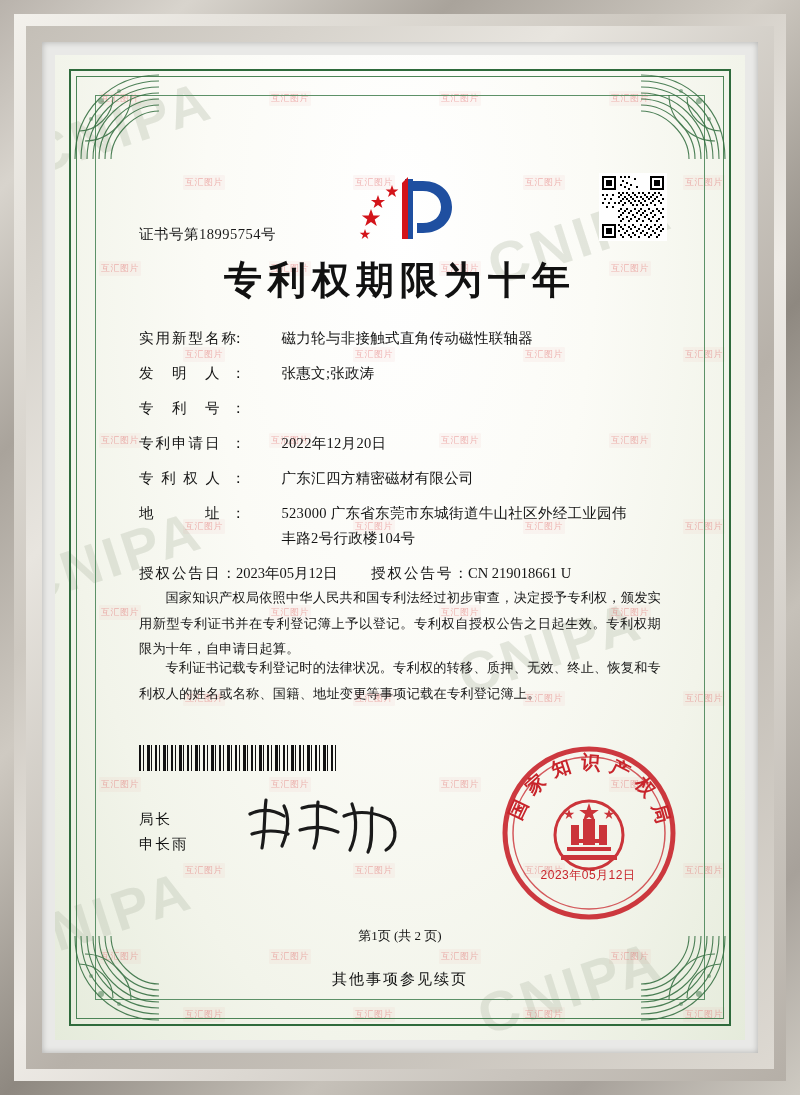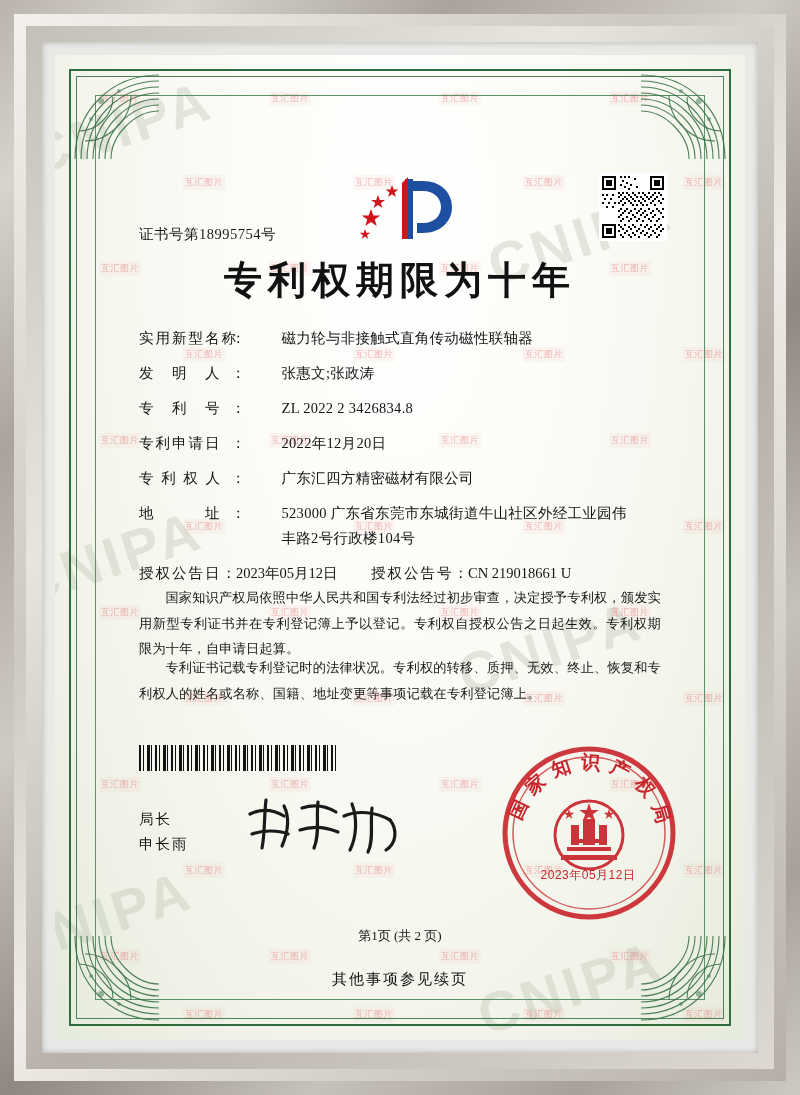--- a/index.html
+++ b/index.html
@@ -470,21 +470,20 @@
 
         <div class="field-row">
           <span class="field-label">发　明　人</span>
           <span class="field-sep">：</span>
           <span class="field-value">张惠文;张政涛</span>
         </div>
 
         <div class="field-row">
           <span class="field-label">专　利　号</span>
           <span class="field-sep">：</span>
-          <span class="field-value">ZL 2022 2 3426834.8</span>
         </div>
 
         <div class="field-row">
           <span class="field-label">专利申请日</span>
           <span class="field-sep">：</span>
           <span class="field-value">2022年12月20日</span>
         </div>
 
         <div class="field-row">
           <span class="field-label">专 利 权 人</span>

